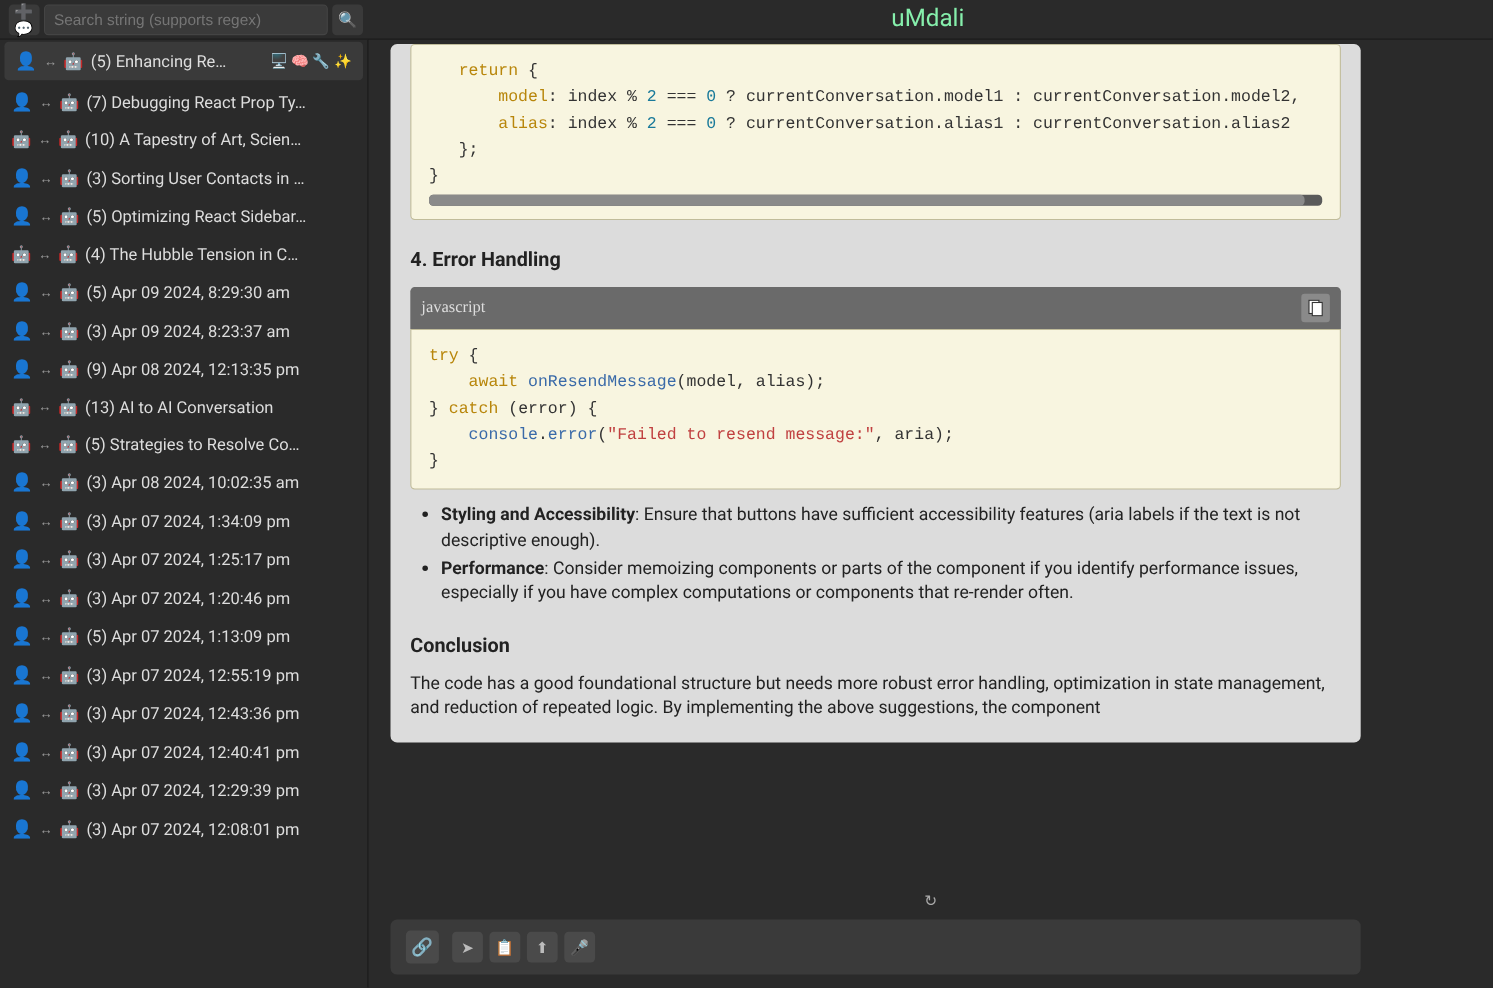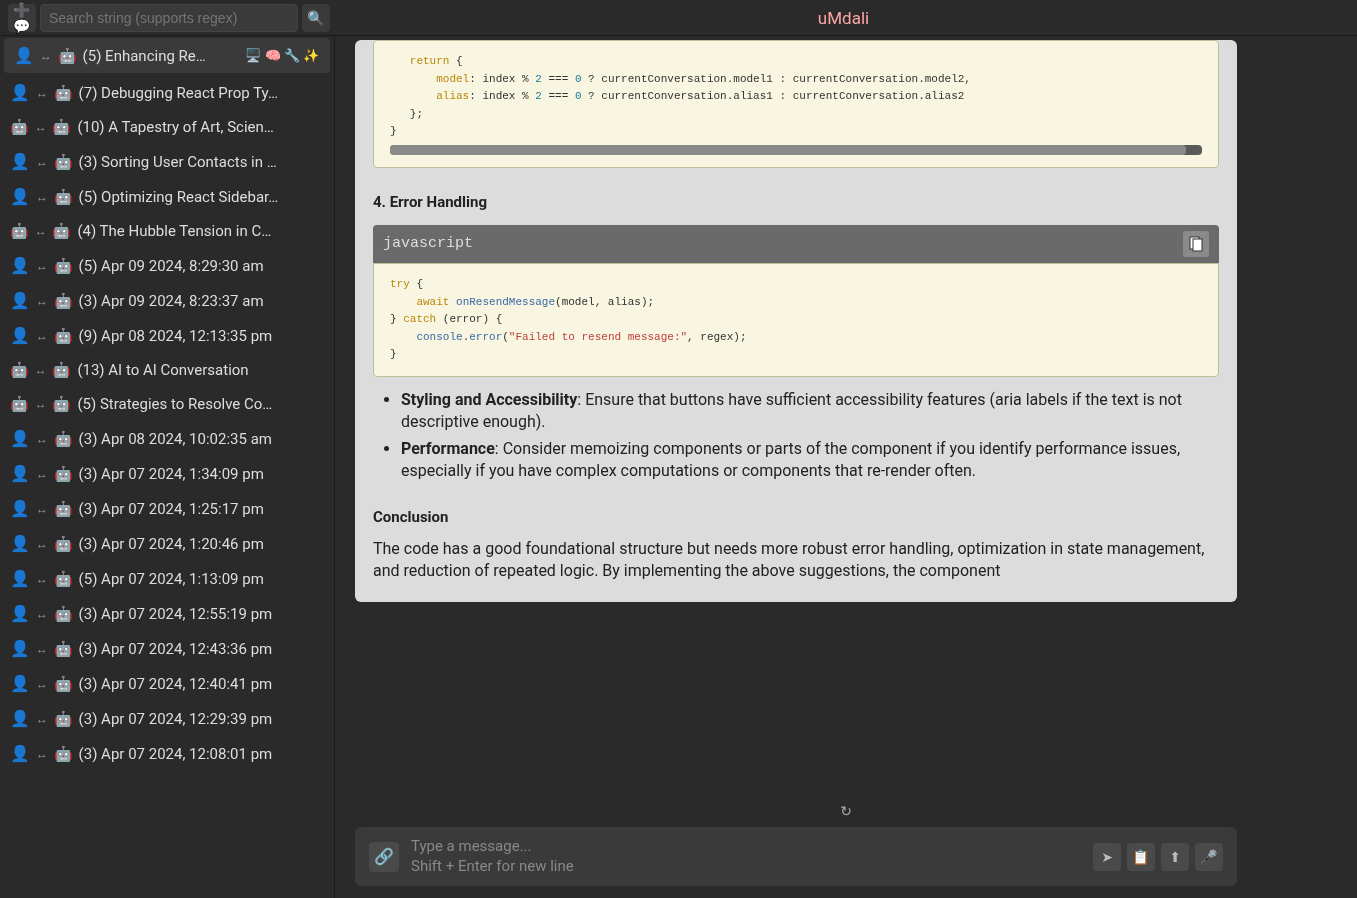--- a/index.html
+++ b/index.html
@@ -56,22 +56,22 @@
   width: 28px;
   height: 28px;
   border-radius: 4px;
   cursor: pointer;
   color: #5a8fd6;
   font-size: 14px;
 }
 .topbar-center {
   flex: 1;
   text-align: center;
-  font-size: 17px;
-  color: #fca5a5;
+  font-size: 22px;
+  color: #86efac;
 }
 .topbar-right {
   display: flex;
   align-items: center;
   gap: 8px;
   font-size: 17px;
   color: #ddd;
 }
 .gear-icon {
   color: #5a8fd6;
@@ -125,33 +125,33 @@
 .message {
   background: #dcdcdc;
   color: #222;
   border-radius: 6px;
   padding: 12px 18px;
   margin: 8px 100px 8px 0;
   font-size: 16px;
   line-height: 1.4;
 }
 .message h3 {
-  font-size: 15px;
+  font-size: 18px;
   font-weight: bold;
   margin: 24px 0 10px 0;
 }
 .message p { margin: 8px 0; }
 .message ul { margin: 8px 0 8px 28px; }
 .message li { margin: 4px 0; }
 .code-header {
   background: #6a6a6a;
   color: #ddd;
   padding: 6px 10px;
   border-radius: 4px 4px 0 0;
-  font-family: Liberation Mono, monospace;
+  font-family: Liberation Serif, serif;
   font-size: 15px;
   display: flex;
   justify-content: space-between;
   align-items: center;
   margin-top: 12px;
 }
 .copy-btn {
   background: #8a8a8a;
   border: none;
   width: 26px;
@@ -161,21 +161,21 @@
   display: flex;
   align-items: center;
   justify-content: center;
 }
 .code-block {
   background: #f8f5e0;
   border: 1px solid #c0bc9a;
   border-radius: 0 0 4px 4px;
   padding: 12px 16px;
   font-family: "Courier New", monospace;
-  font-size: 11px;
+  font-size: 15px;
   overflow-x: auto;
   margin-bottom: 12px;
   line-height: 1.6;
   color: #333;
 }
 .code-block.noheader { border-radius: 4px; margin-top: 0; }
 .kw { color: #b8860b; }
 .prop { color: #b8860b; }
 .num { color: #1a7a9a; }
 .fn { color: #3a6aa8; }
@@ -415,42 +415,38 @@
             <svg width="14" height="16" viewBox="0 0 14 16">
                 <rect x="1" y="1" width="9" height="12" fill="#fff" stroke="#333"></rect>
                 <rect x="4" y="3" width="9" height="12" fill="#fff" stroke="#333"></rect>
               </svg>
           </button>
         </div>
         <div class="code-block">
 <div style="white-space:pre;"><span class="kw">try</span><span> {</span>
     <span class="kw">await</span><span> </span><span class="fn">onResendMessage</span><span>(model, alias);</span>
 <span>} </span><span class="kw">catch</span><span> (error) {</span>
-    <span class="fn">console</span><span>.</span><span class="fn">error</span><span>(</span><span class="str">"Failed to resend message:"</span><span>, regex);</span>
+    <span class="fn">console</span><span>.</span><span class="fn">error</span><span>(</span><span class="str">"Failed to resend message:"</span><span>, aria);</span>
 <span>}</span></div>
         </div>
 
         <ul>
           <li><strong>Styling and Accessibility</strong><span>: Ensure that buttons have sufficient accessibility features (aria labels if the text is not descriptive enough).</span></li>
           <li><strong>Performance</strong><span>: Consider memoizing components or parts of the component if you identify performance issues, especially if you have complex computations or components that re-render often.</span></li>
         </ul>
 
         <h3>Conclusion</h3>
         <p>The code has a good foundational structure but needs more robust error handling, optimization in state management, and reduction of repeated logic. By implementing the above suggestions, the component</p>
       </div>
     </div>
 
     <div class="below-conv">
       <div class="refresh-row">↻</div>
       <div class="input-bar">
         <button class="attach-btn">🔗</button>
-        <div class="input-placeholder">
-          <div>Type a message...</div>
-          <div>Shift + Enter for new line</div>
-        </div>
         <div class="input-actions">
           <button class="action-btn">➤</button>
           <button class="action-btn">📋</button>
           <button class="action-btn">⬆</button>
           <button class="action-btn">🎤</button>
         </div>
       </div>
     </div>
   </div>
 </div>

